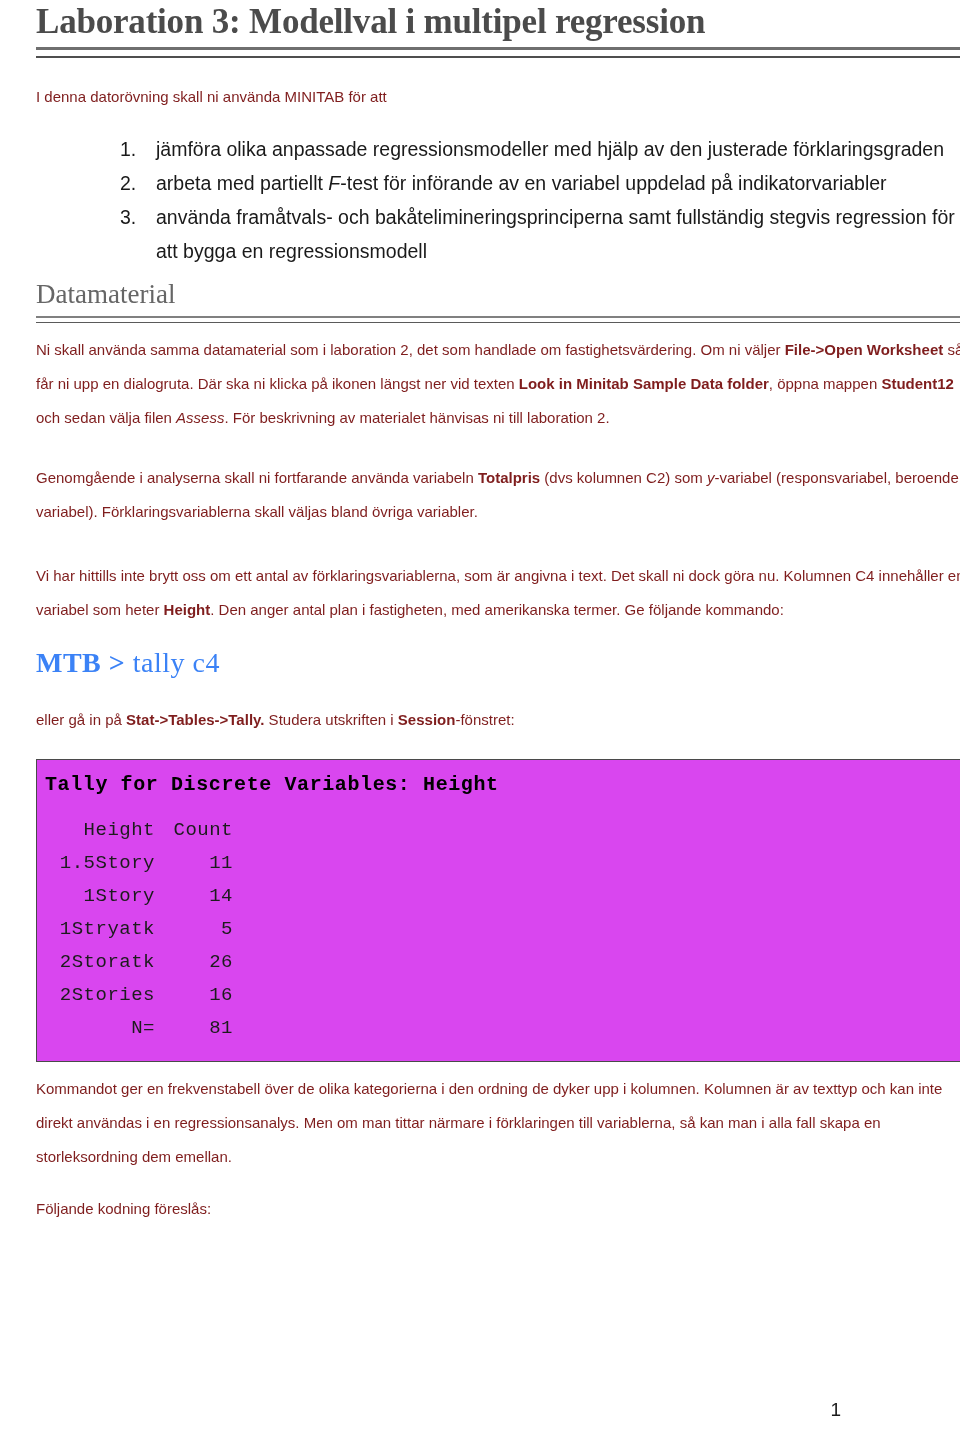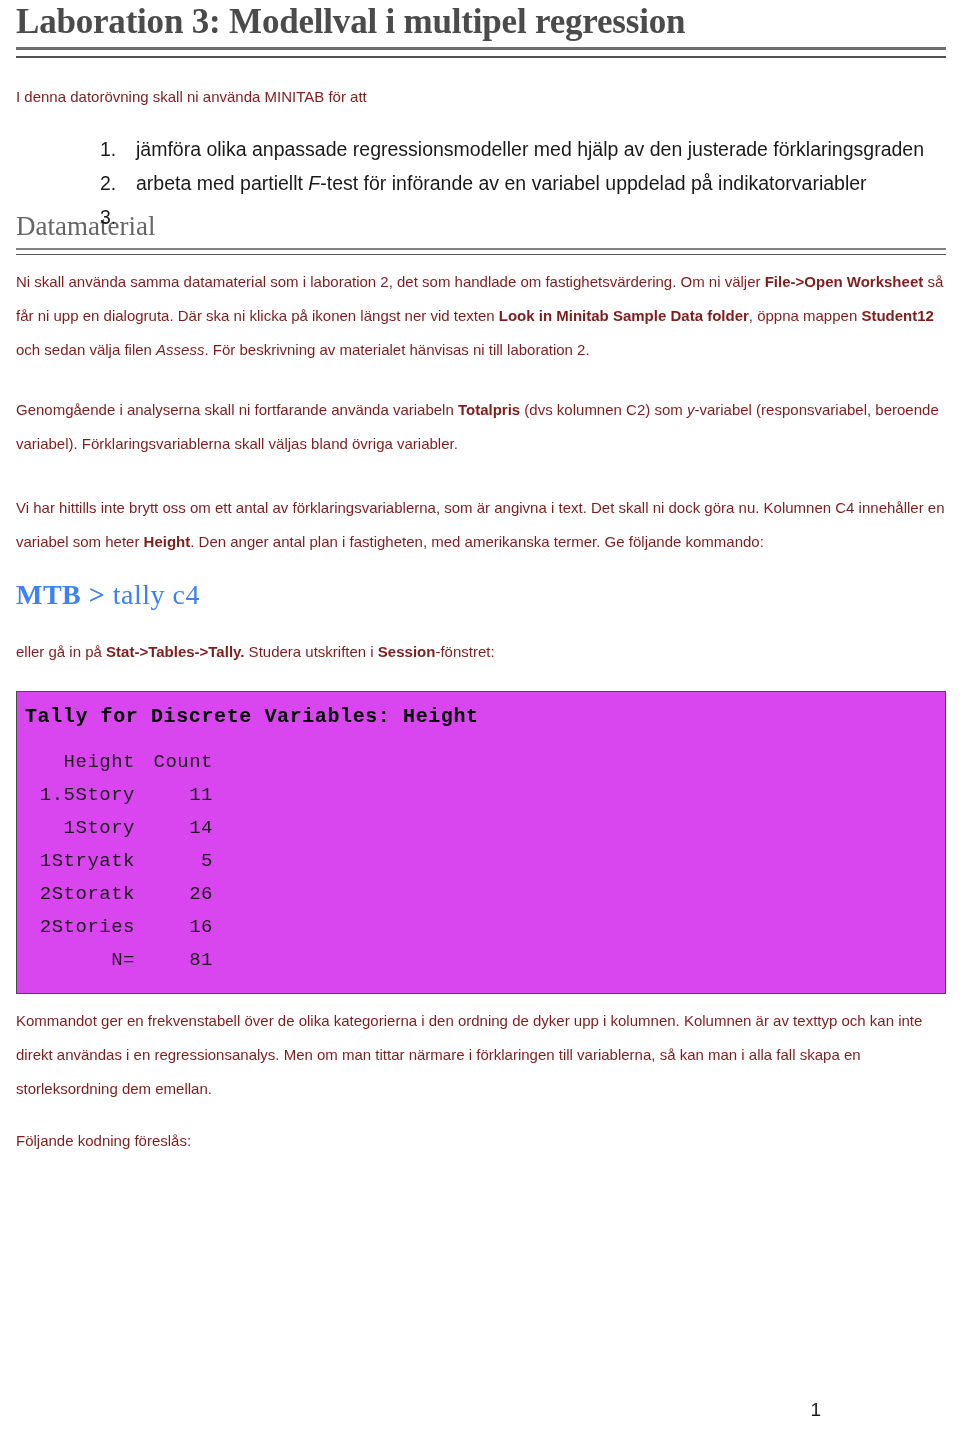--- a/index.html
+++ b/index.html
@@ -14,20 +14,21 @@
     font-family: "Liberation Sans", sans-serif;
     color: #111111;
     overflow: hidden;
   }
   .page {
     position: relative;
     width: 840px;
     height: 1436px;
     padding: 16px;
     box-sizing: border-box;
+    margin-left: 20px;
   }
   .content {
     position: absolute;
     left: 16px;
     top: 0;
     width: 932px;
   }
 
   
   .doc-title {
@@ -193,20 +194,21 @@
       <li>
         <span class="num">1.</span>
         <span>jämföra olika anpassade regressionsmodeller med hjälp av den justerade förklaringsgraden</span>
       </li>
       <li class="task-wide">
         <span class="num">2.</span>
         <span><span>arbeta med partiellt </span><i>F</i><span>-test för införande av en variabel uppdelad på indikatorvariabler</span></span>
       </li>
       <li class="task-wide">
         <span class="num">3.</span>
+        <span>använda framåtvals- och bakåtelimineringsprinciperna samt fullständig stegvis regression för att bygga en regressionsmodell</span>
       </li>
     </ol>
 
     <div class="spacer-10"></div>
     <h2 class="sec-heading">Datamaterial</h2>
     <div class="rule-sec"></div>
 
     <div class="spacer-10"></div>
     <p class="para"><span>Ni skall använda samma datamaterial som i laboration 2, det som handlade om fastighetsvärdering. Om ni väljer </span><b>File-&gt;Open Worksheet</b><span> så får ni upp en dialogruta. Där ska ni klicka på ikonen längst ner vid texten </span><b>Look in Minitab Sample Data folder</b><span>, öppna mappen </span><b>Student12</b><span> och sedan välja filen </span><i>Assess</i><span>. För beskrivning av materialet hänvisas ni till laboration 2.</span></p>
 

